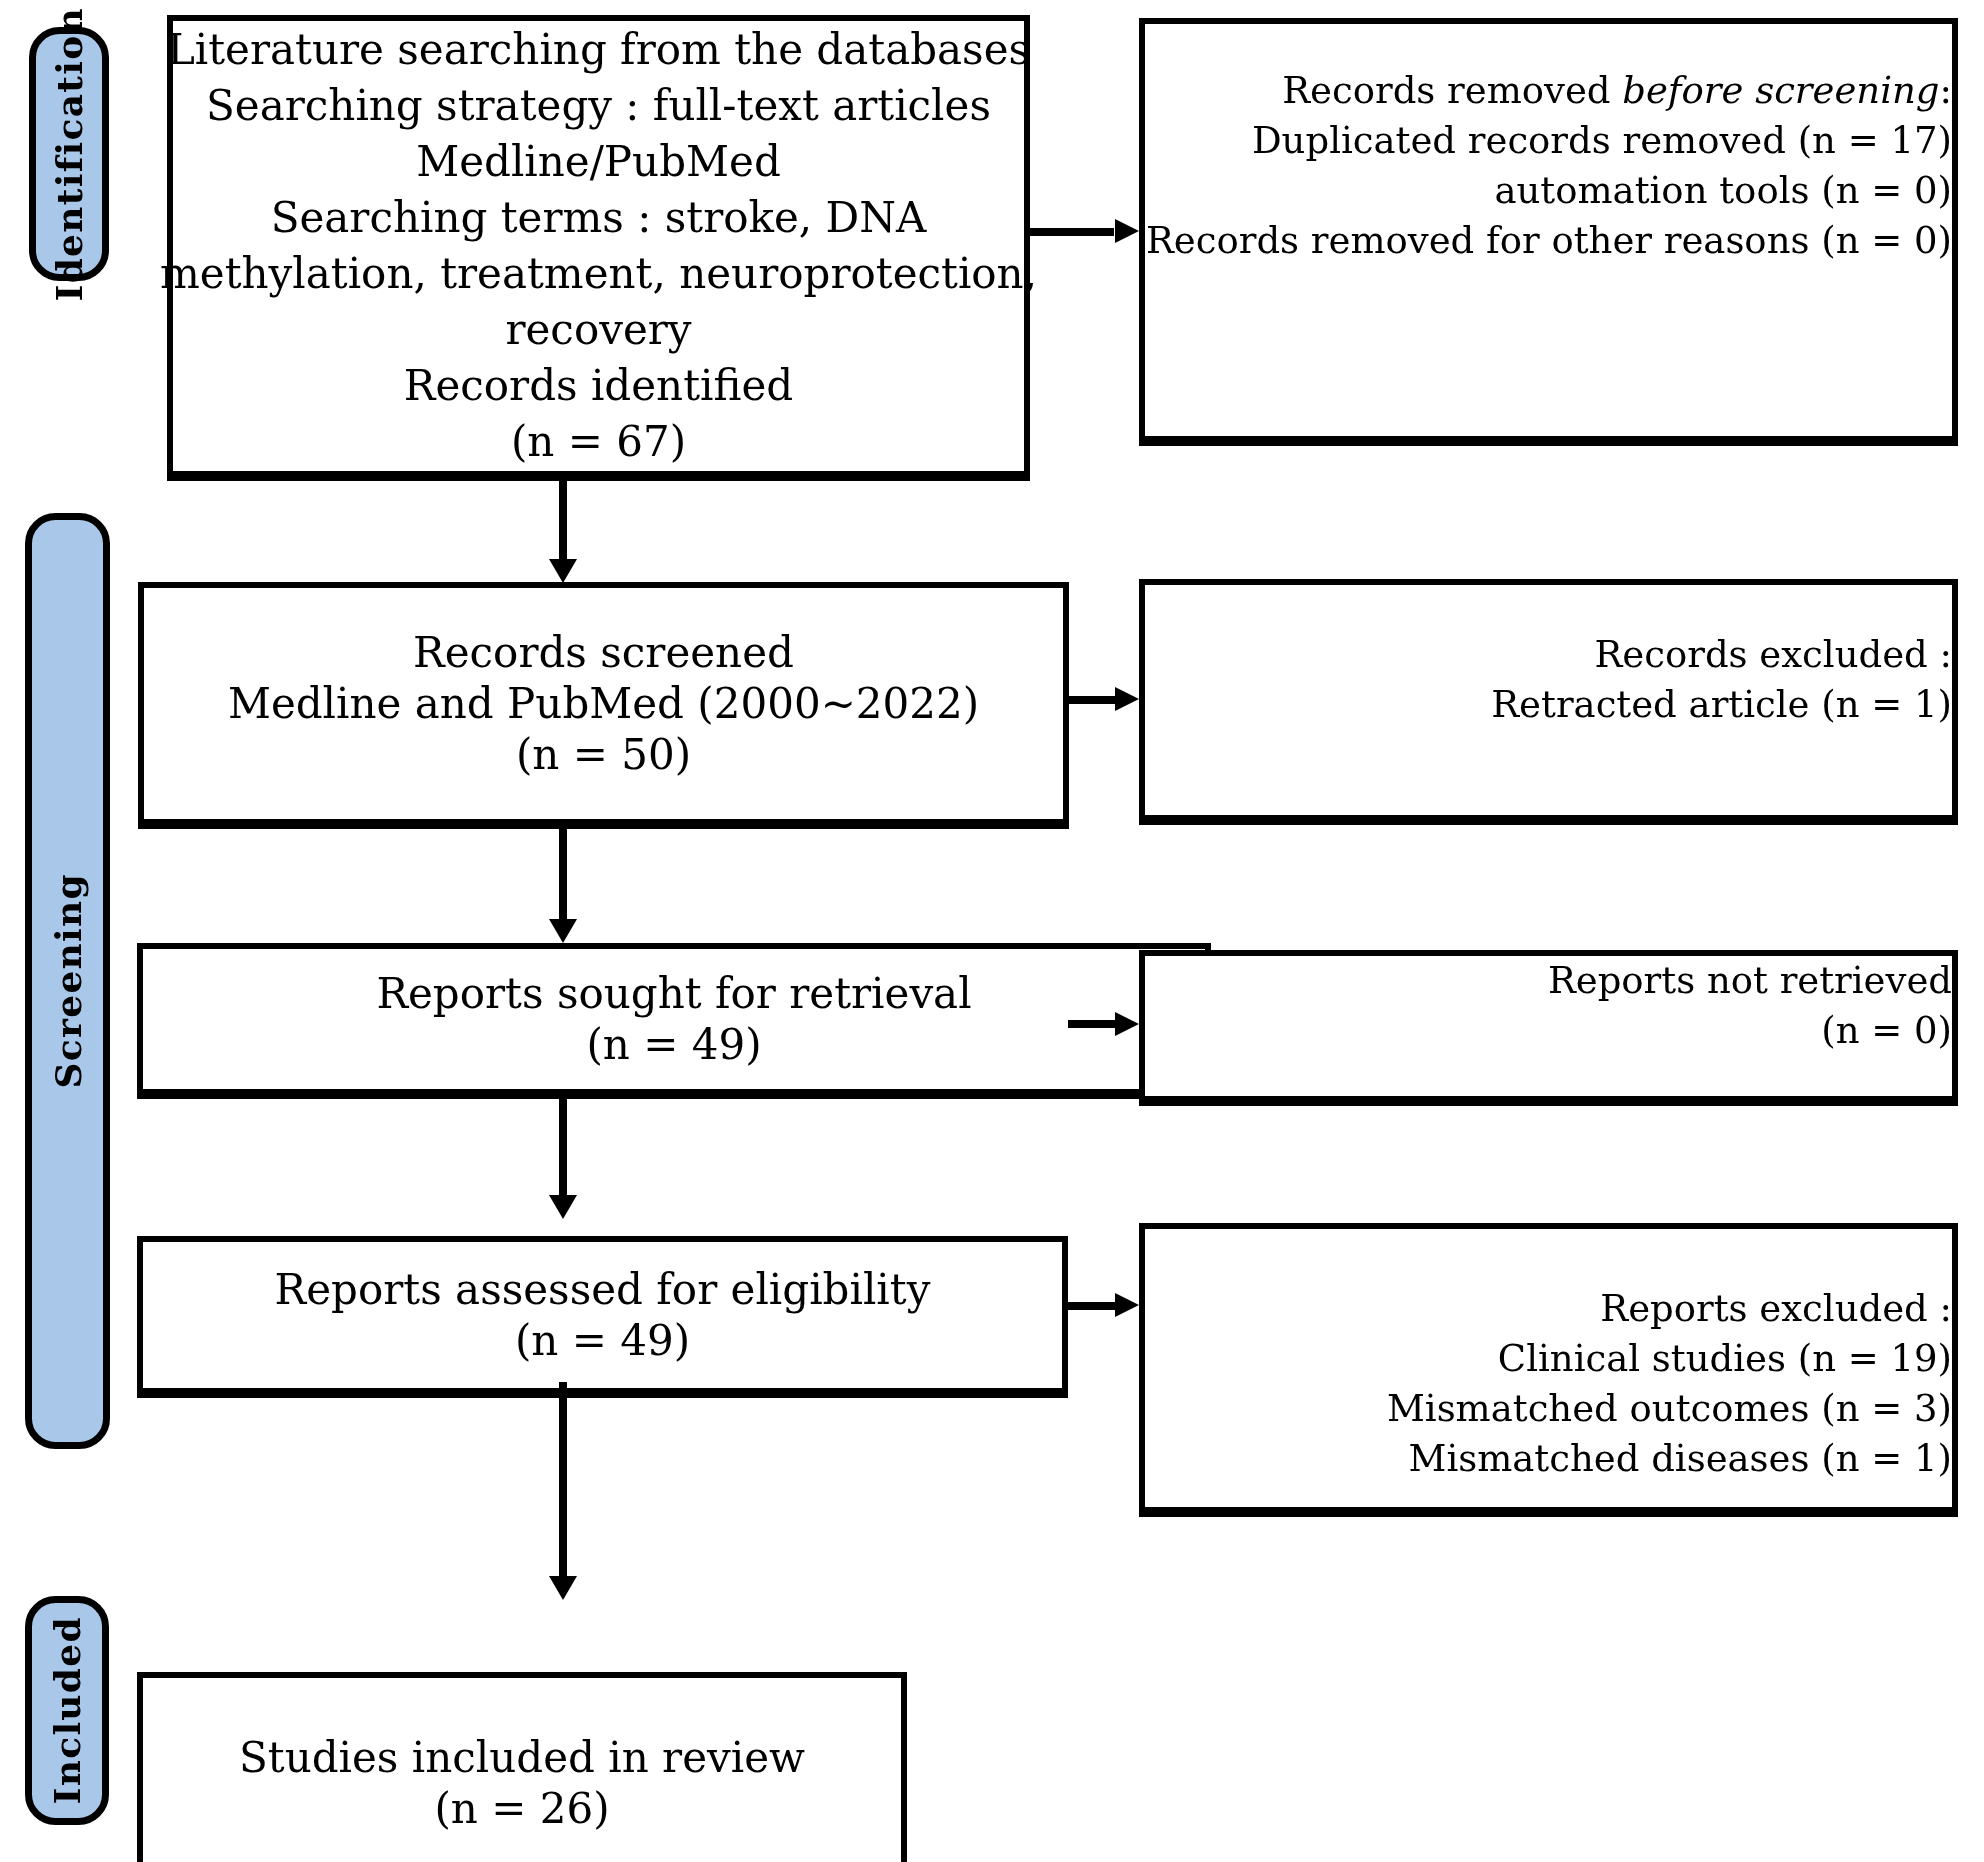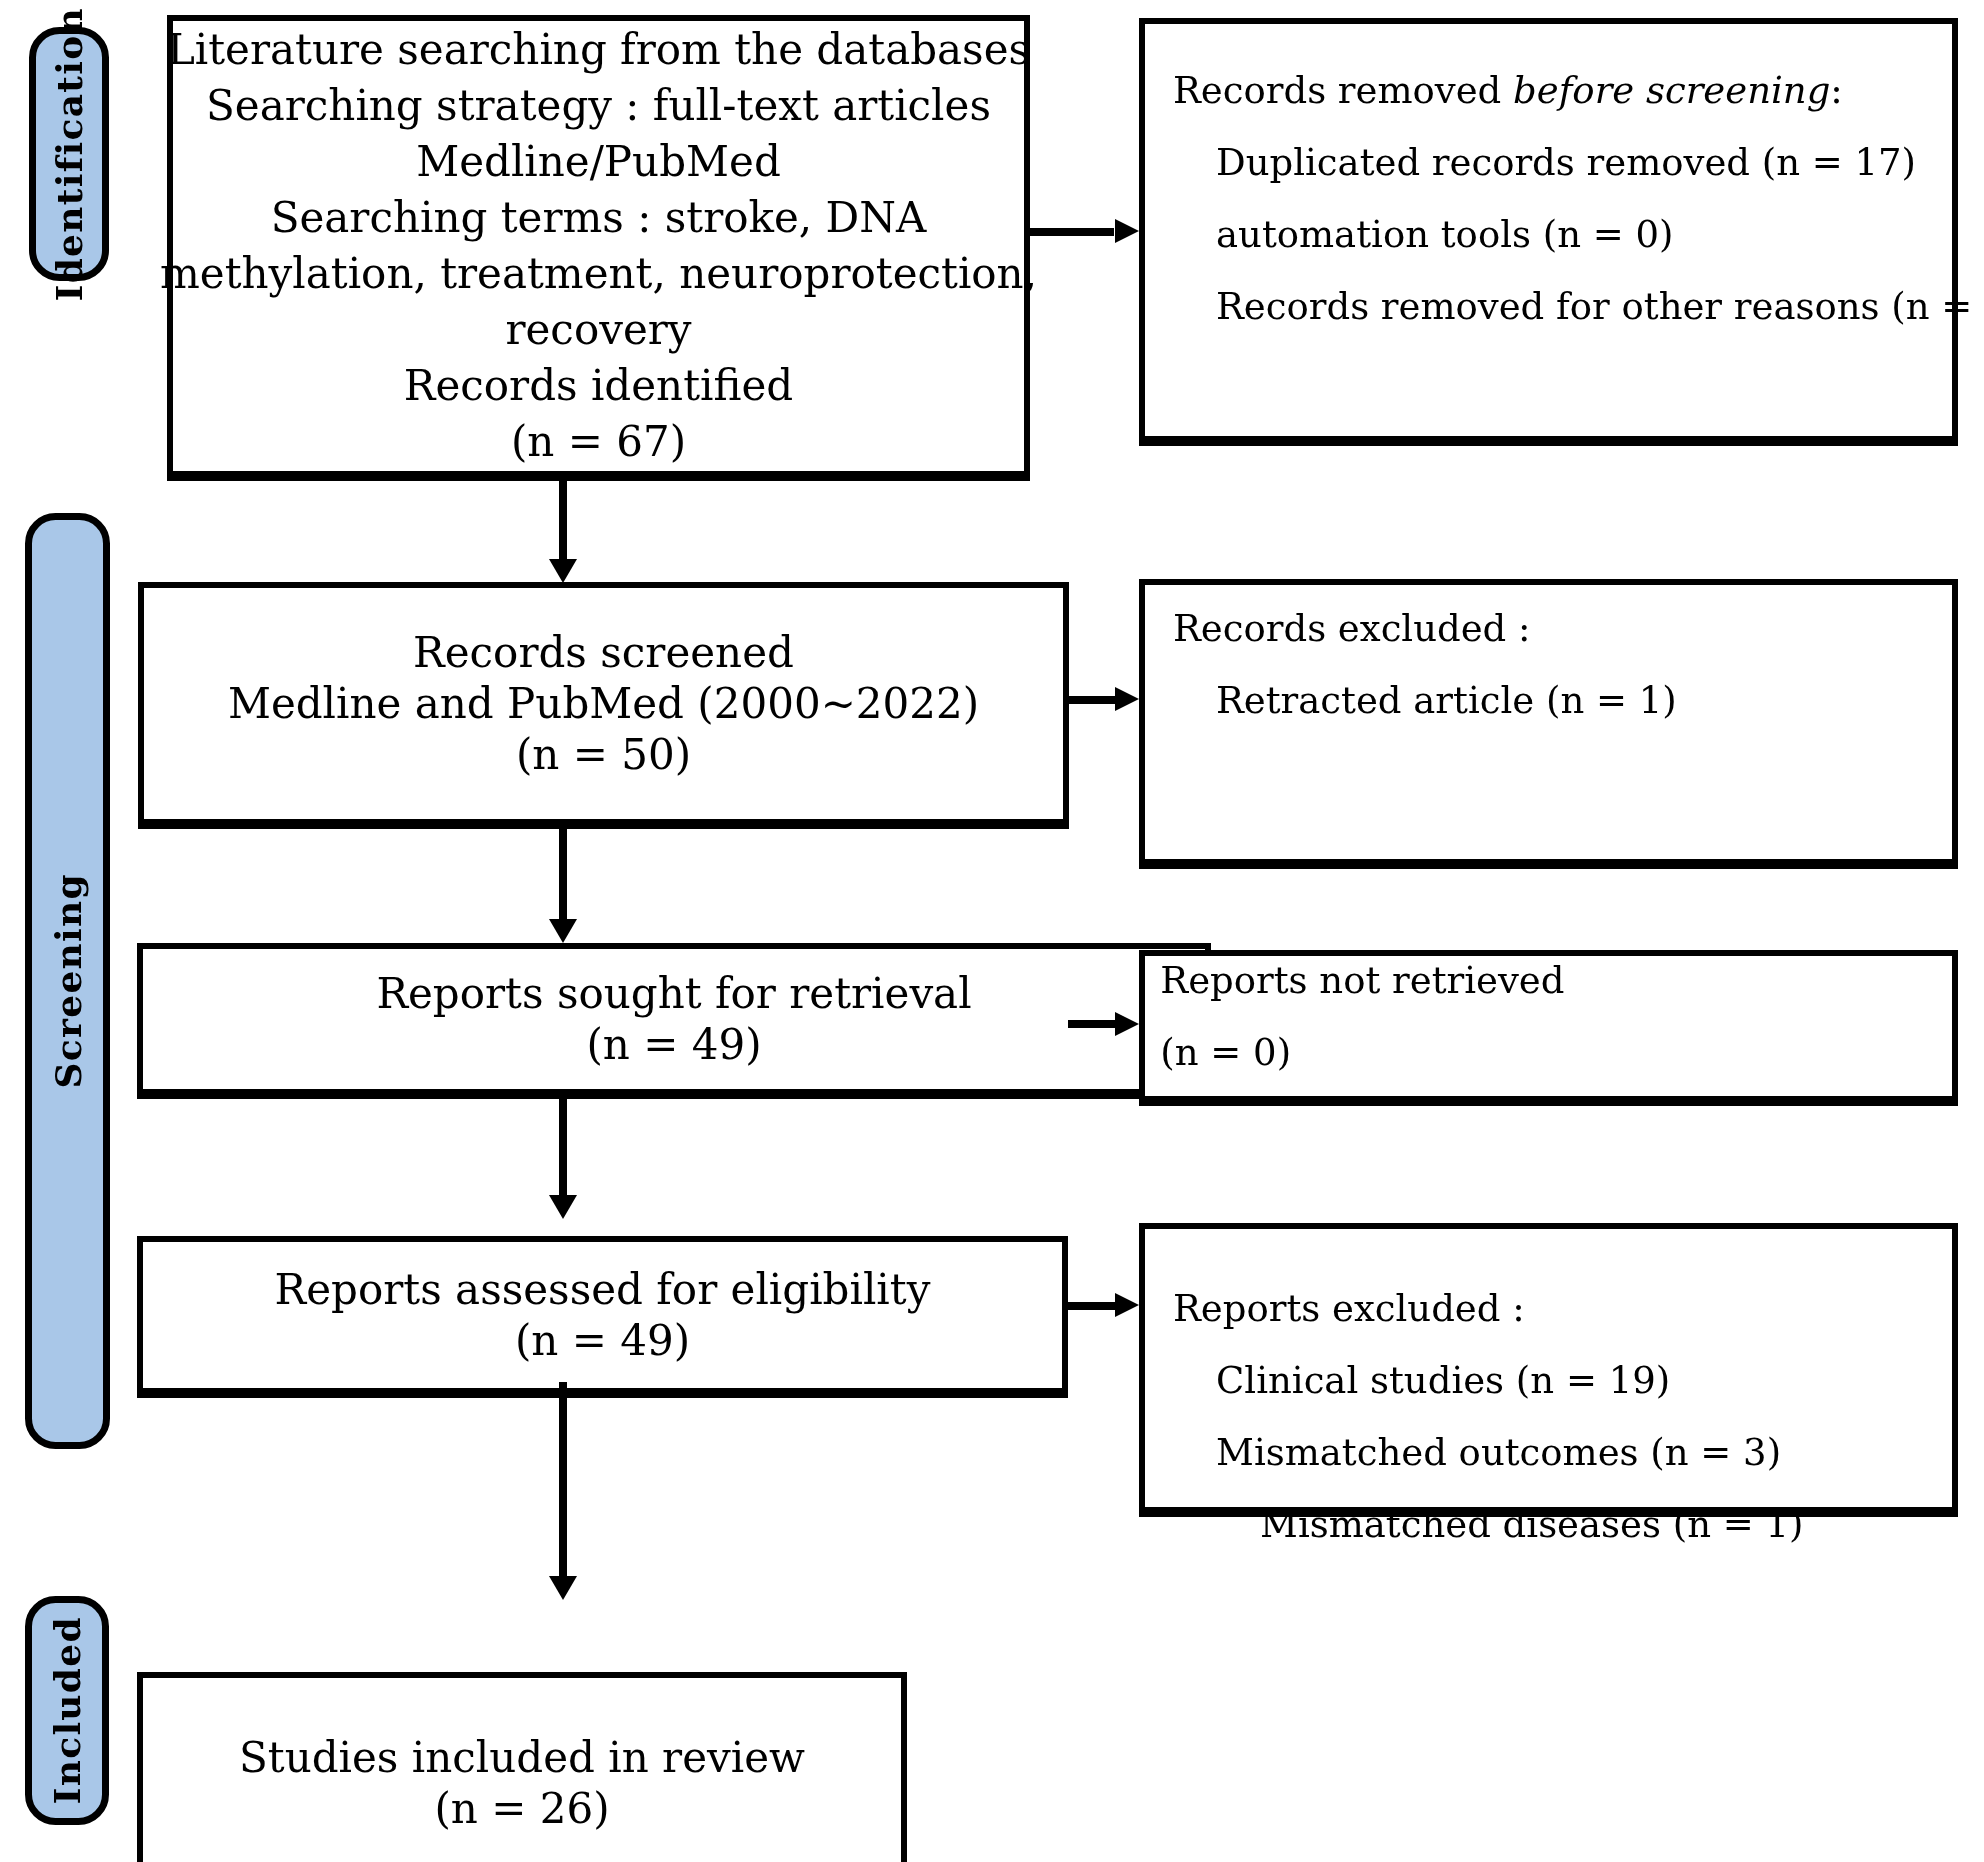--- a/index.html
+++ b/index.html
@@ -21,37 +21,36 @@
     display:flex;
     flex-direction:column;
     font-size:42px;
   }
   .main-box{
     align-items:center;
     justify-content:center;
     text-align:center;
   }
   .side-box{
-    align-items:flex-start;
+    align-items:flex-end;
     text-align:left;
     padding-left:28px;
     font-size:37px;
     line-height:50px;
-    gap:22px;
   }
   .line{white-space:nowrap;}
 
   #box-records-identified{left:167px;top:14.6px;width:863px;height:466px;line-height:56px;}
   #box-records-screened  {left:138px;top:582px;width:931px;height:247px;line-height:51px;}
   #box-reports-sought    {left:137px;top:943px;width:1074px;height:156px;line-height:51px;}
   #box-reports-assessed  {left:137px;top:1236px;width:931px;height:162px;line-height:51px;}
   #box-studies-included  {left:137px;top:1672px;width:770px;height:225px;line-height:51px;}
 
   #box-records-removed   {left:1139px;top:18px;width:819px;height:428px;padding-top:42px;}
-  #box-records-excluded  {left:1139px;top:579px;width:819px;height:290px;padding-top:19px;}
+  #box-records-excluded  {left:1139px;top:579px;width:819px;height:246px;padding-top:45px;}
   #box-reports-not-retrieved{left:1139px;top:950px;width:819px;height:156px;padding-left:15.3px;}
   #box-reports-excluded  {left:1139px;top:1223px;width:819px;height:294px;padding-top:55px;}
 
   
   .stage{
     position:absolute;
     box-sizing:border-box;
     background:#a9c7e8;
     border:7.6px solid #000;
     border-radius:30.5px;

